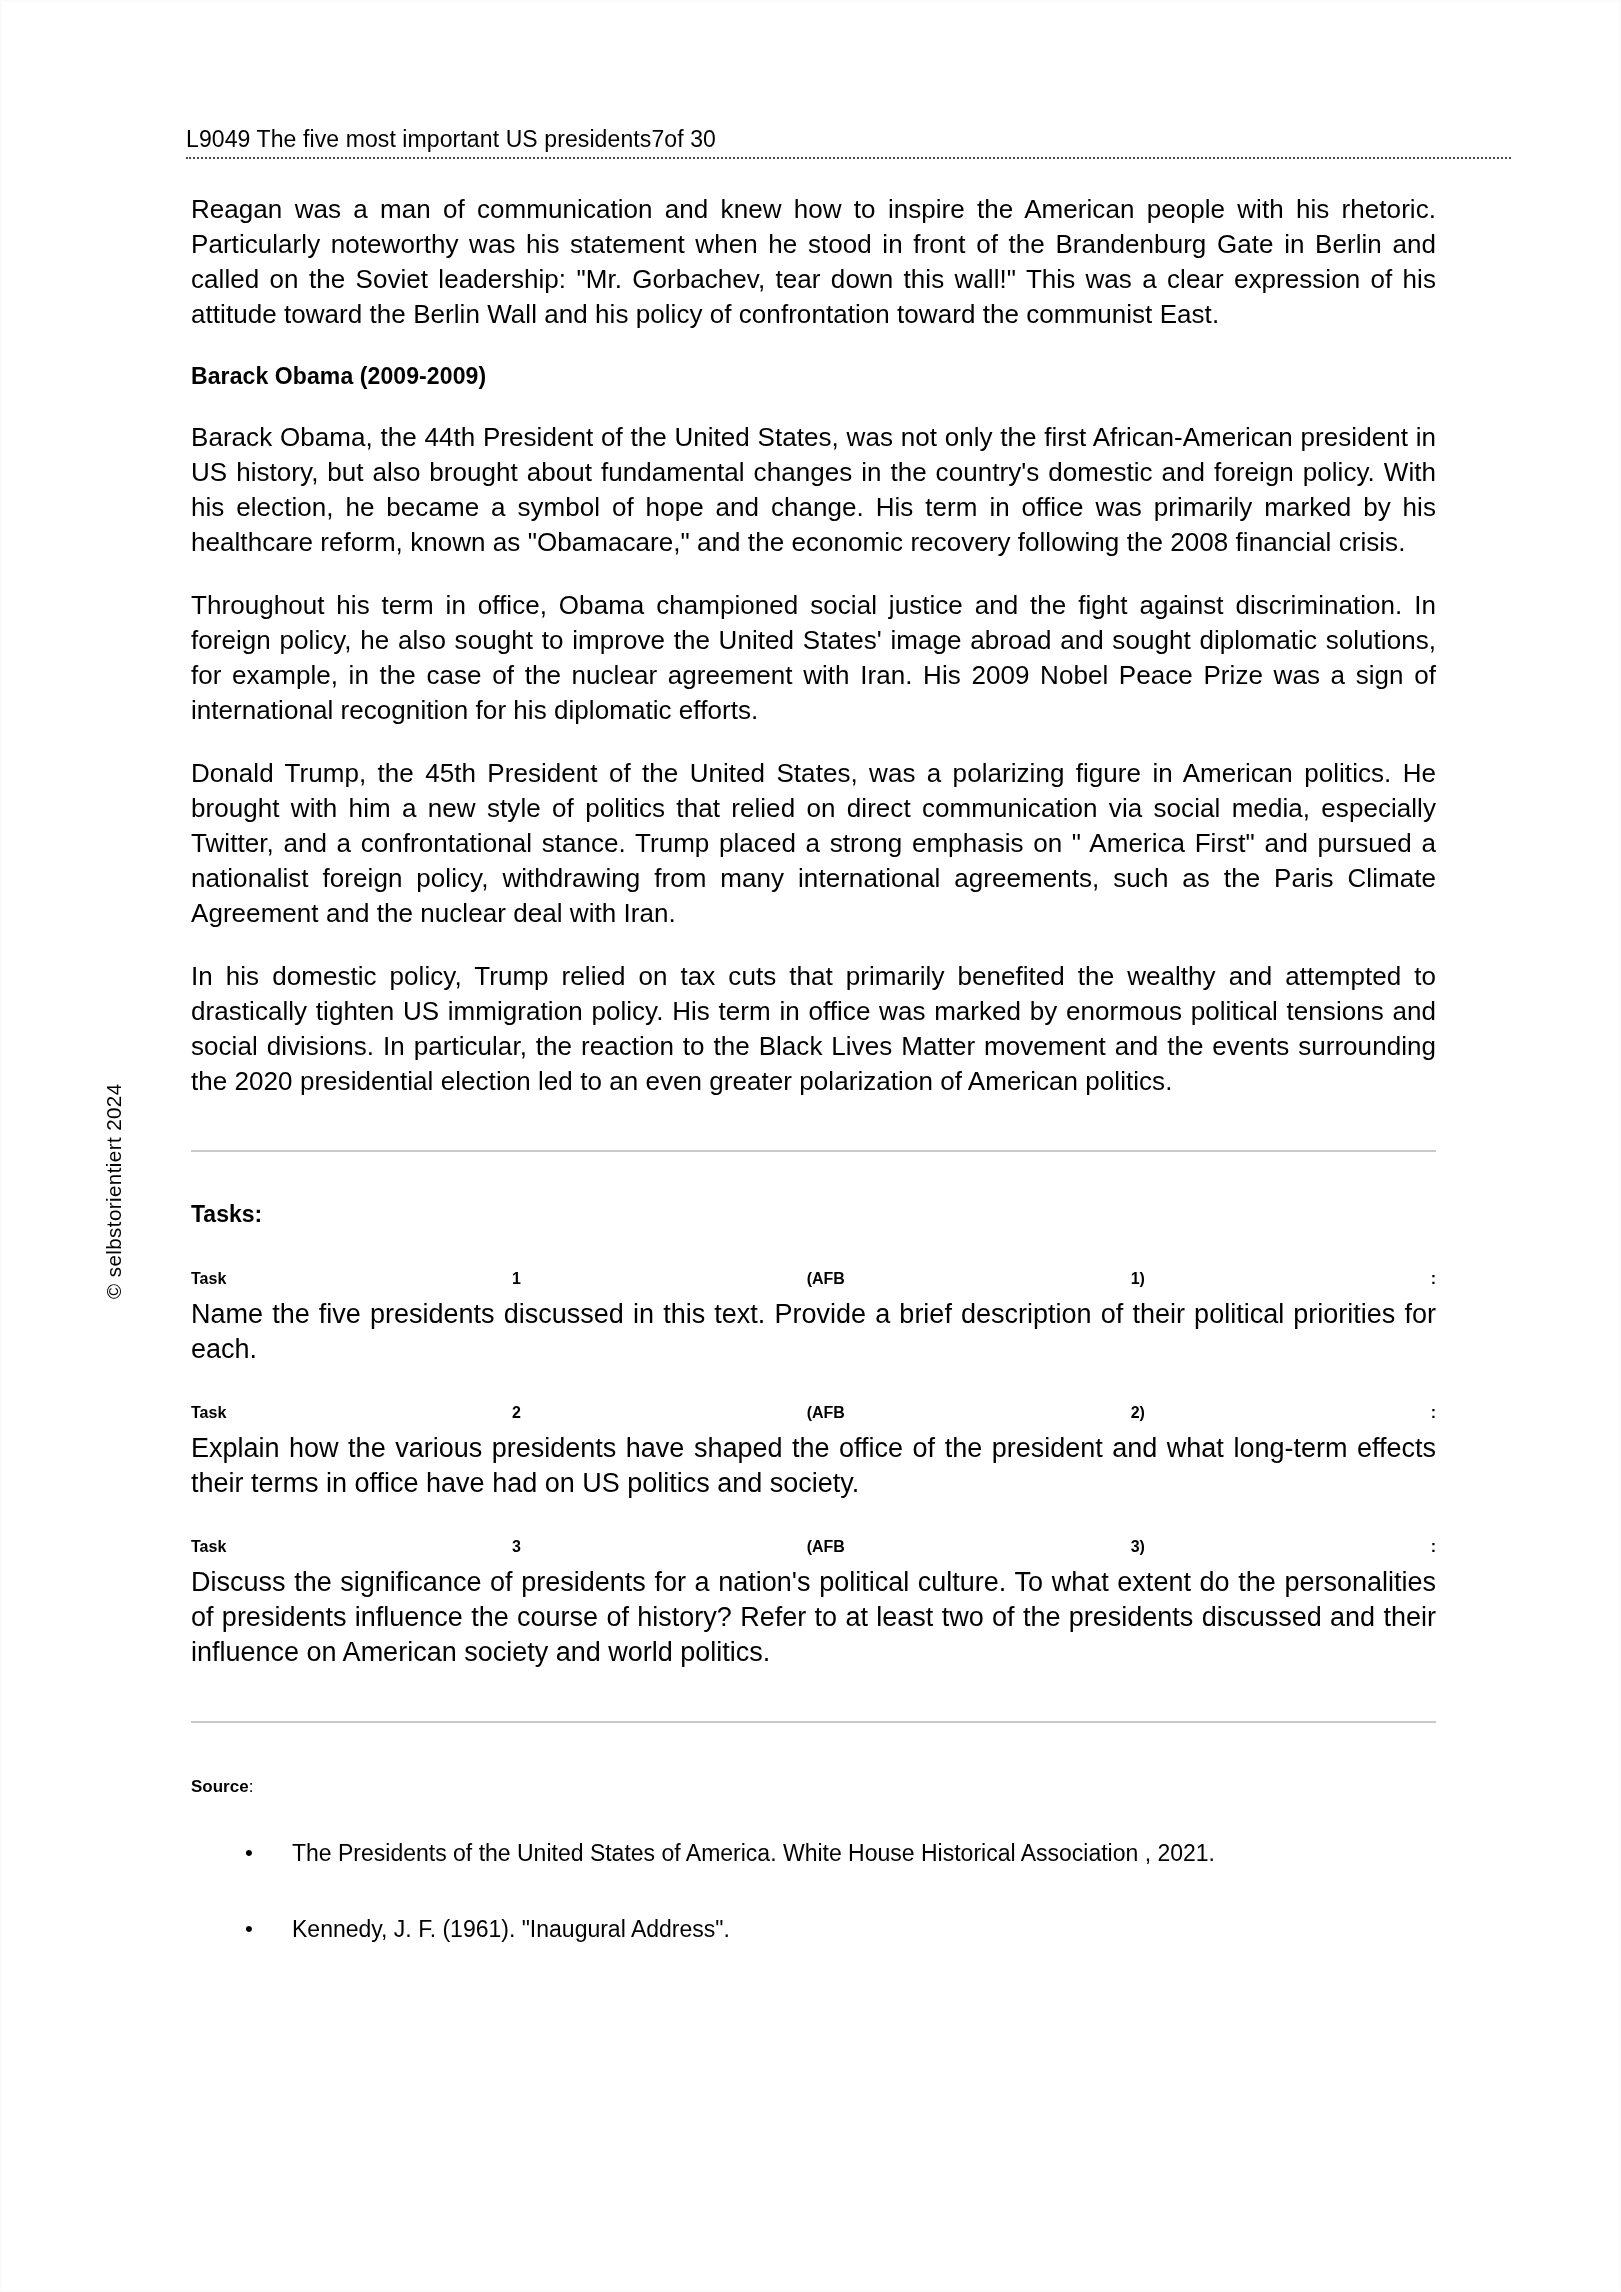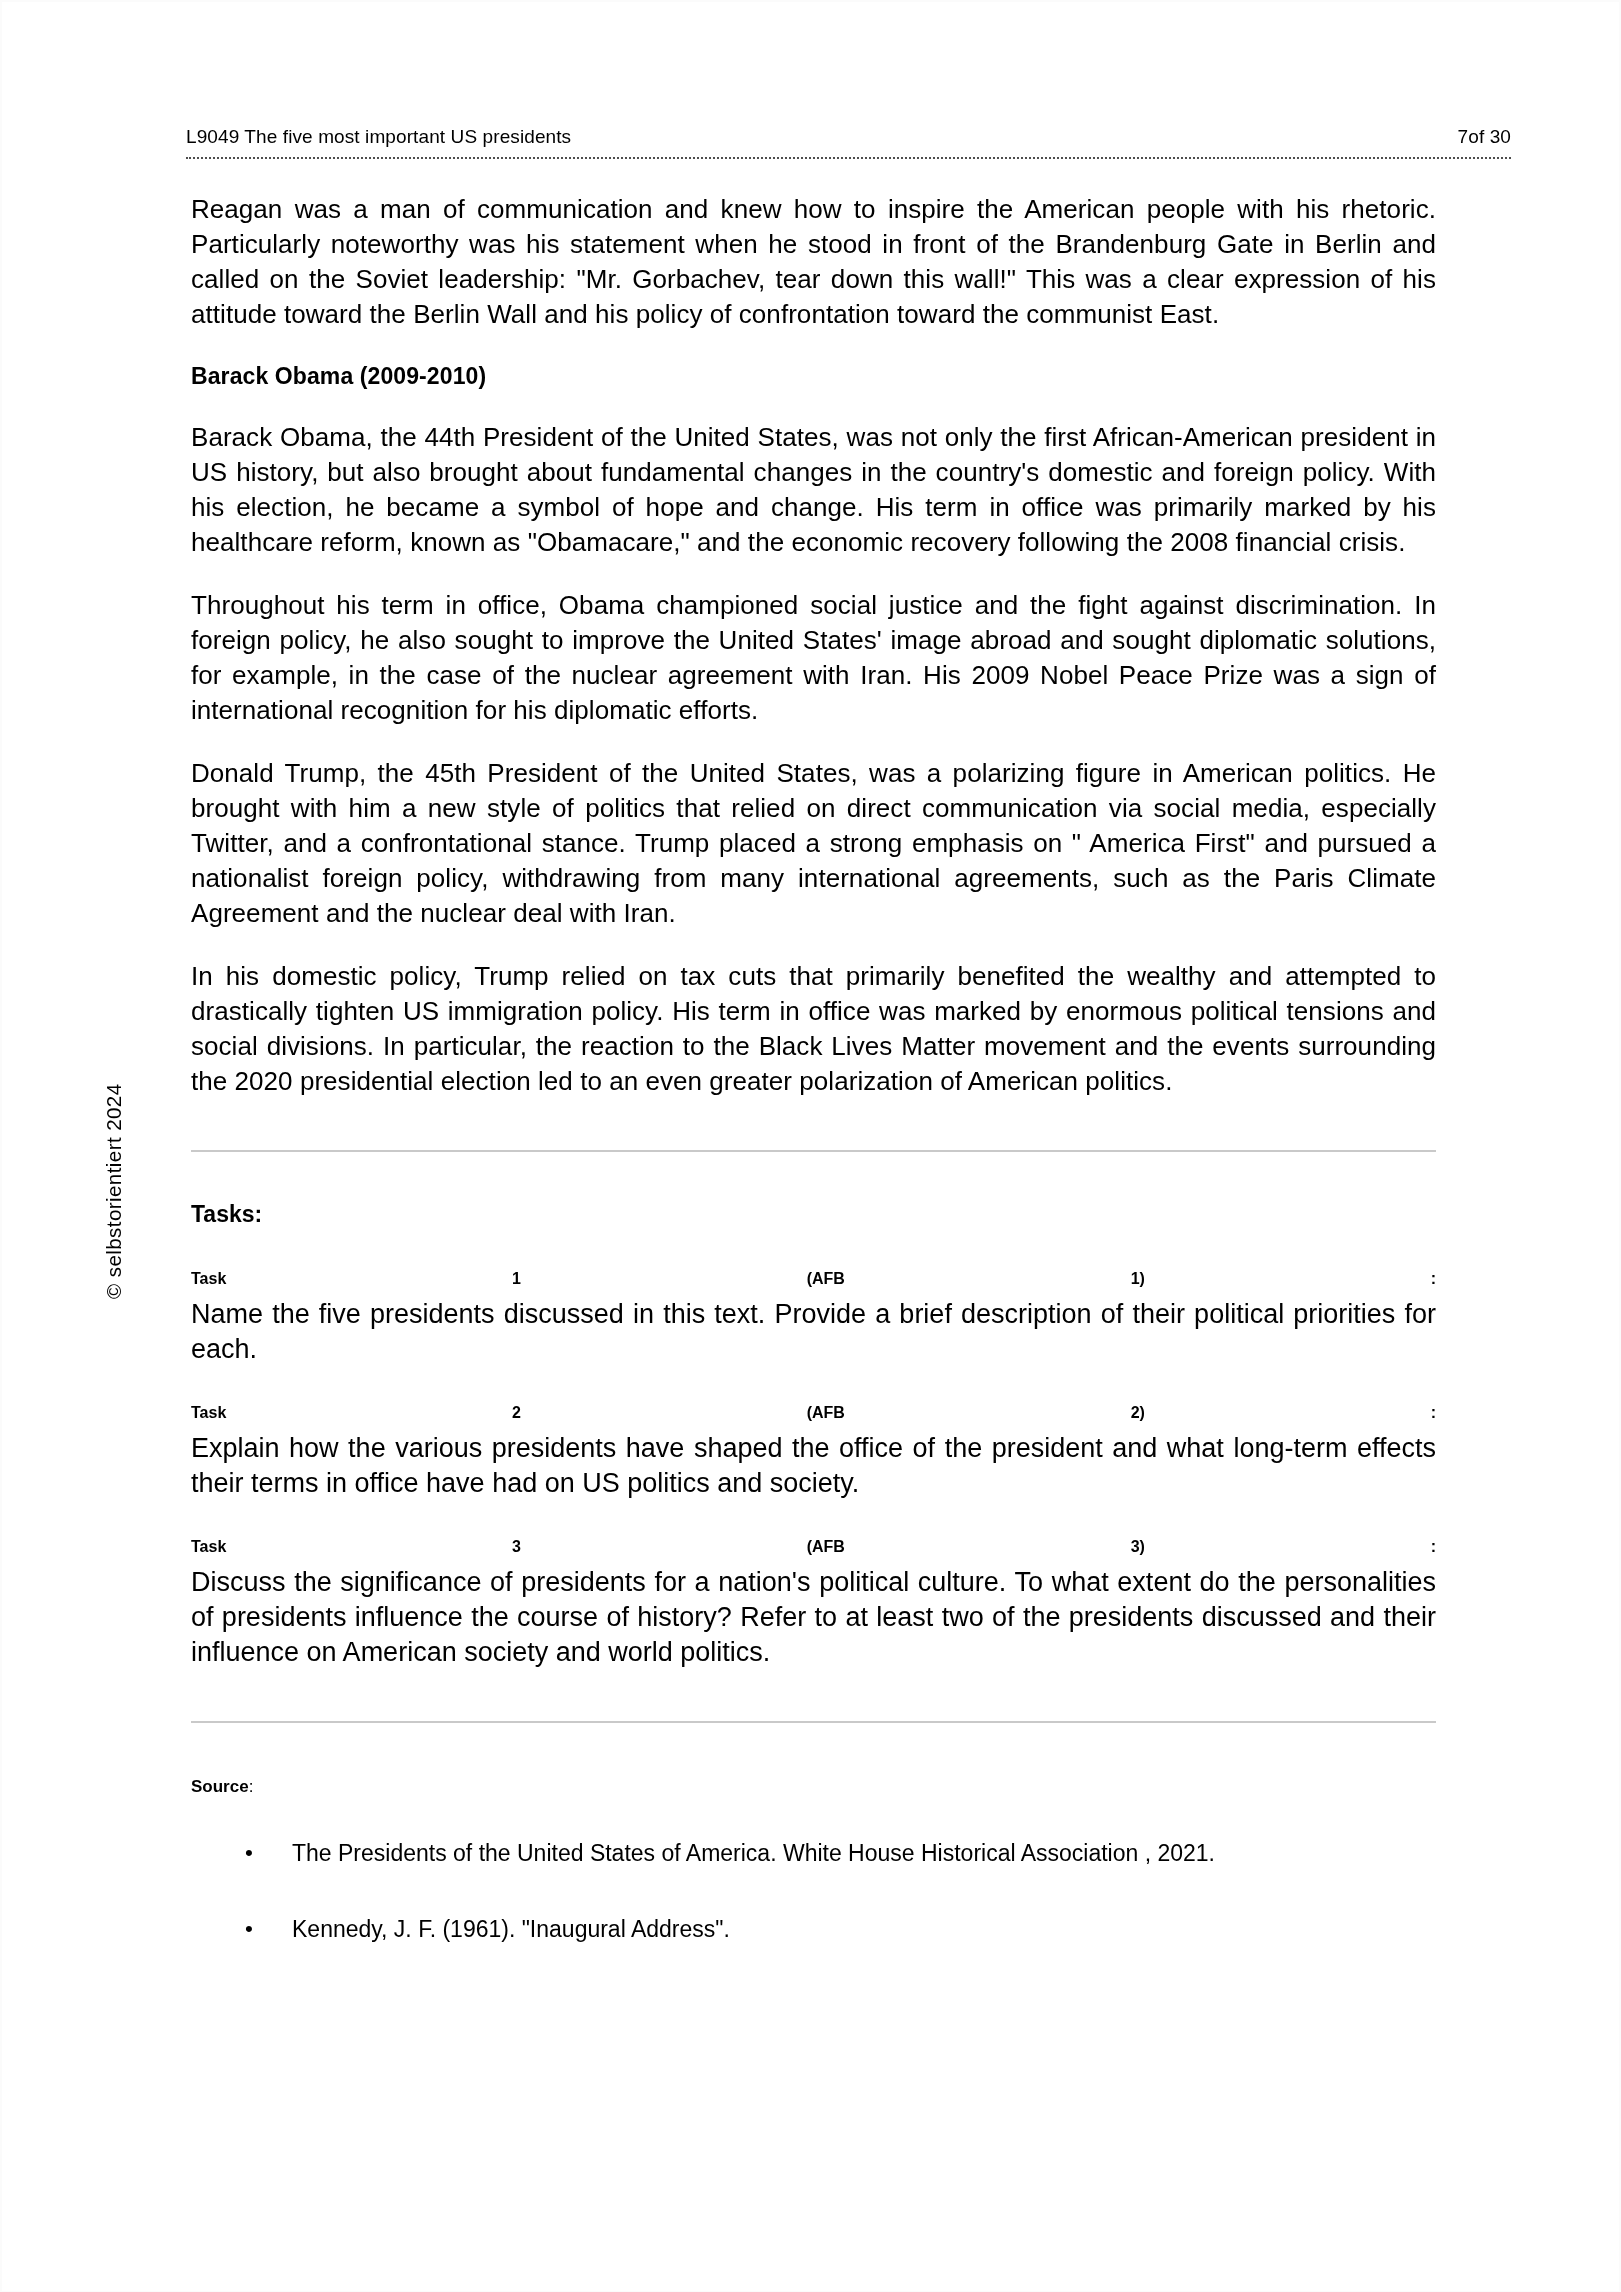--- a/index.html
+++ b/index.html
@@ -28,23 +28,23 @@
     pointer-events: none;
   }
 
   
   .header {
     position: absolute;
     left: 186px;
     right: 110px;
     top: 125px;
     display: flex;
-    justify-content: space-between;
+    justify-content: flex-start;
     align-items: baseline;
-    font-size: 19px;
+    font-size: 23px;
     line-height: 1.25;
     letter-spacing: 0.1px;
   }
 
   .header-divider {
     position: absolute;
     left: 186px;
     right: 110px;
     top: 157px;
     height: 0;
@@ -163,21 +163,21 @@
   <div class="header">
     <span>L9049 The five most important US presidents</span>
     <span>7of 30</span>
   </div>
   <div class="header-divider"></div>
 
   <div class="content">
 
     <p class="body">Reagan was a man of communication and knew how to inspire the American people with his rhetoric. Particularly noteworthy was his statement when he stood in front of the Brandenburg Gate in Berlin and called on the Soviet leadership: "Mr. Gorbachev, tear down this wall!" This was a clear expression of his attitude toward the Berlin Wall and his policy of confrontation toward the communist East.</p>
 
-    <h3 class="section-heading">Barack Obama (2009-2010)</h3>
+    <h3 class="section-heading">Barack Obama (2009-2009)</h3>
 
     <p class="body">Barack Obama, the 44th President of the United States, was not only the first African-American president in US history, but also brought about fundamental changes in the country's domestic and foreign policy. With his election, he became a symbol of hope and change. His term in office was primarily marked by his healthcare reform, known as "Obamacare," and the economic recovery following the 2008 financial crisis.</p>
 
     <p class="body">Throughout his term in office, Obama championed social justice and the fight against discrimination. In foreign policy, he also sought to improve the United States' image abroad and sought diplomatic solutions, for example, in the case of the nuclear agreement with Iran. His 2009 Nobel Peace Prize was a sign of international recognition for his diplomatic efforts.</p>
 
 
     <p class="body">Donald Trump, the 45th President of the United States, was a polarizing figure in American politics. He brought with him a new style of politics that relied on direct communication via social media, especially Twitter, and a confrontational stance. Trump placed a strong emphasis on " America First" and pursued a nationalist foreign policy, withdrawing from many international agreements, such as the Paris Climate Agreement and the nuclear deal with Iran.</p>
 
     <p class="body">In his domestic policy, Trump relied on tax cuts that primarily benefited the wealthy and attempted to drastically tighten US immigration policy. His term in office was marked by enormous political tensions and social divisions. In particular, the reaction to the Black Lives Matter movement and the events surrounding the 2020 presidential election led to an even greater polarization of American politics.</p>
 

